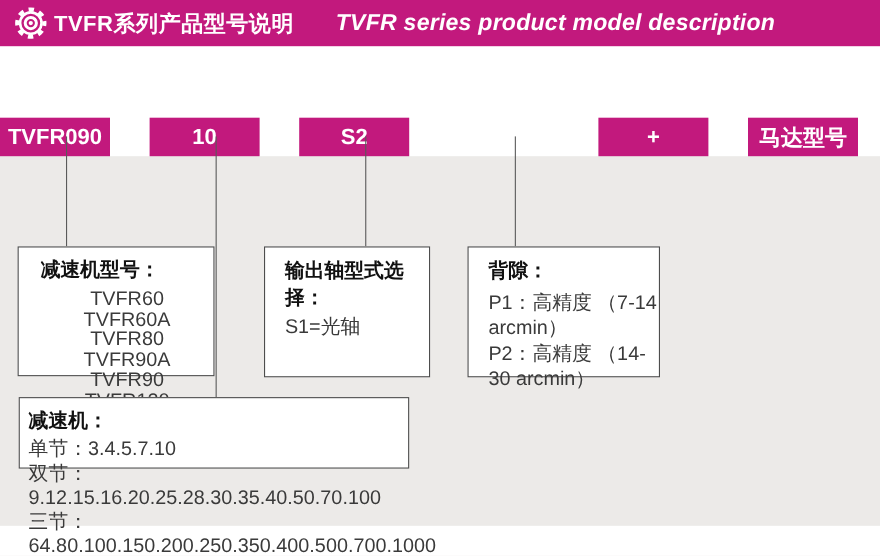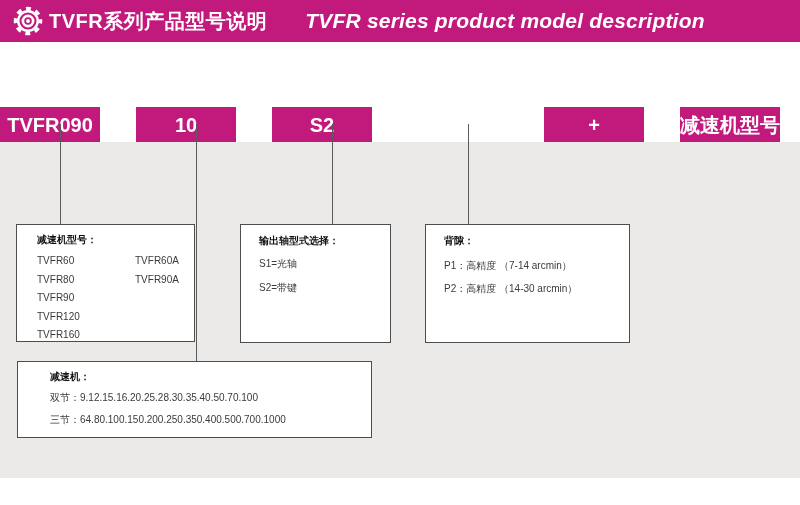--- a/index.html
+++ b/index.html
@@ -21,34 +21,34 @@
     position:absolute;top:87px;width:100px;height:37px;background:var(--accent);
     color:#fff;font-weight:bold;font-size:20px;display:flex;align-items:center;justify-content:center;margin-top:20px;
   }
   
   .panel{position:absolute;left:0;top:142px;width:800px;height:336px;background:var(--panel);}
   
   .cline{position:absolute;width:1px;background:#5a5a5a;}
   
   .box{
     position:absolute;background:#ffffff;border:1px solid #4d4d4d;
-    box-sizing:border-box;color:#3a3a3a;font-size:10px;
+    box-sizing:border-box;color:#3a3a3a;font-size:18px;
   }
   .box .bt{font-weight:bold;color:#111;}
   .box1{left:16px;top:224px;width:179px;height:118px;padding:8px 0 0 20px;}
   .box1 .bt{margin-bottom:5px;}
-  .box1 .row{line-height:18.6px;}
+  .box1 .row{line-height:18.6px;text-align:center;}
   .box1 .c1{display:inline-block;width:98px;}
   .box2{left:240px;top:224px;width:151px;height:119px;padding:9px 0 0 18px;}
   .box2 .bt{margin-bottom:4px;}
   .box2 .item{line-height:23.5px;}
-  .box3{left:425px;top:224px;width:205px;height:119px;padding:9px 0 0 18px;}
+  .box3{left:425px;top:224px;width:175px;height:119px;padding:9px 0 0 18px;}
   .box3 .bt{margin-bottom:6px;}
   .box3 .item{line-height:23px;}
-  .box4{left:17px;top:361px;width:355px;height:77px;padding:8px 0 0 32px;}
+  .box4{left:17px;top:361px;width:355px;height:65px;padding:8px 0 0 8px;}
   .box4 .bt{margin-bottom:3px;}
   .box4 .item{line-height:22px;}
 </style>
 </head>
 <body>
 
 <div class="stage" style="--accent:#C2197D;--panel:#ECEAE8;">
 
   <div class="header">
     <span class="gear">
@@ -62,21 +62,21 @@
       </svg>
     </span>
     <span class="title-zh">TVFR系列产品型号说明</span>
     <span class="title-en">TVFR series product model description</span>
   </div>
 
   <div class="seg" style="left:0px">TVFR090</div>
   <div class="seg" style="left:136px">10</div>
   <div class="seg" style="left:272px">S2</div>
   <div class="seg" style="left:544px">+</div>
-  <div class="seg" style="left:680px">减速机型号</div>
+  <div class="seg" style="left:680px">马达型号</div>
 
   <div class="panel"></div>
 
   <div class="cline" style="left:60px;top:124px;height:100px"></div>
   <div class="cline" style="left:196px;top:124px;height:237px"></div>
   <div class="cline" style="left:332px;top:124px;height:100px"></div>
   <div class="cline" style="left:468px;top:124px;height:100px"></div>
 
   <div class="box box1">
     <div class="bt">减速机型号：</div>
@@ -93,28 +93,28 @@
       <span class="c1">TVFR120</span>
     </div>
     <div class="row">
       <span class="c1">TVFR160</span>
     </div>
   </div>
 
   <div class="box box2">
     <div class="bt">输出轴型式选择：</div>
     <div class="item">S1=光轴</div>
-    <div class="item">S2=带键</div>
   </div>
 
   <div class="box box3">
     <div class="bt">背隙：</div>
     <div class="item">P1：高精度 （7-14 arcmin）</div>
     <div class="item">P2：高精度 （14-30 arcmin）</div>
   </div>
 
   <div class="box box4">
     <div class="bt">减速机：</div>
+    <div class="item">单节：3.4.5.7.10</div>
     <div class="item">双节：9.12.15.16.20.25.28.30.35.40.50.70.100</div>
     <div class="item">三节：64.80.100.150.200.250.350.400.500.700.1000</div>
   </div>
 
 </div>
 
 </body></html>

